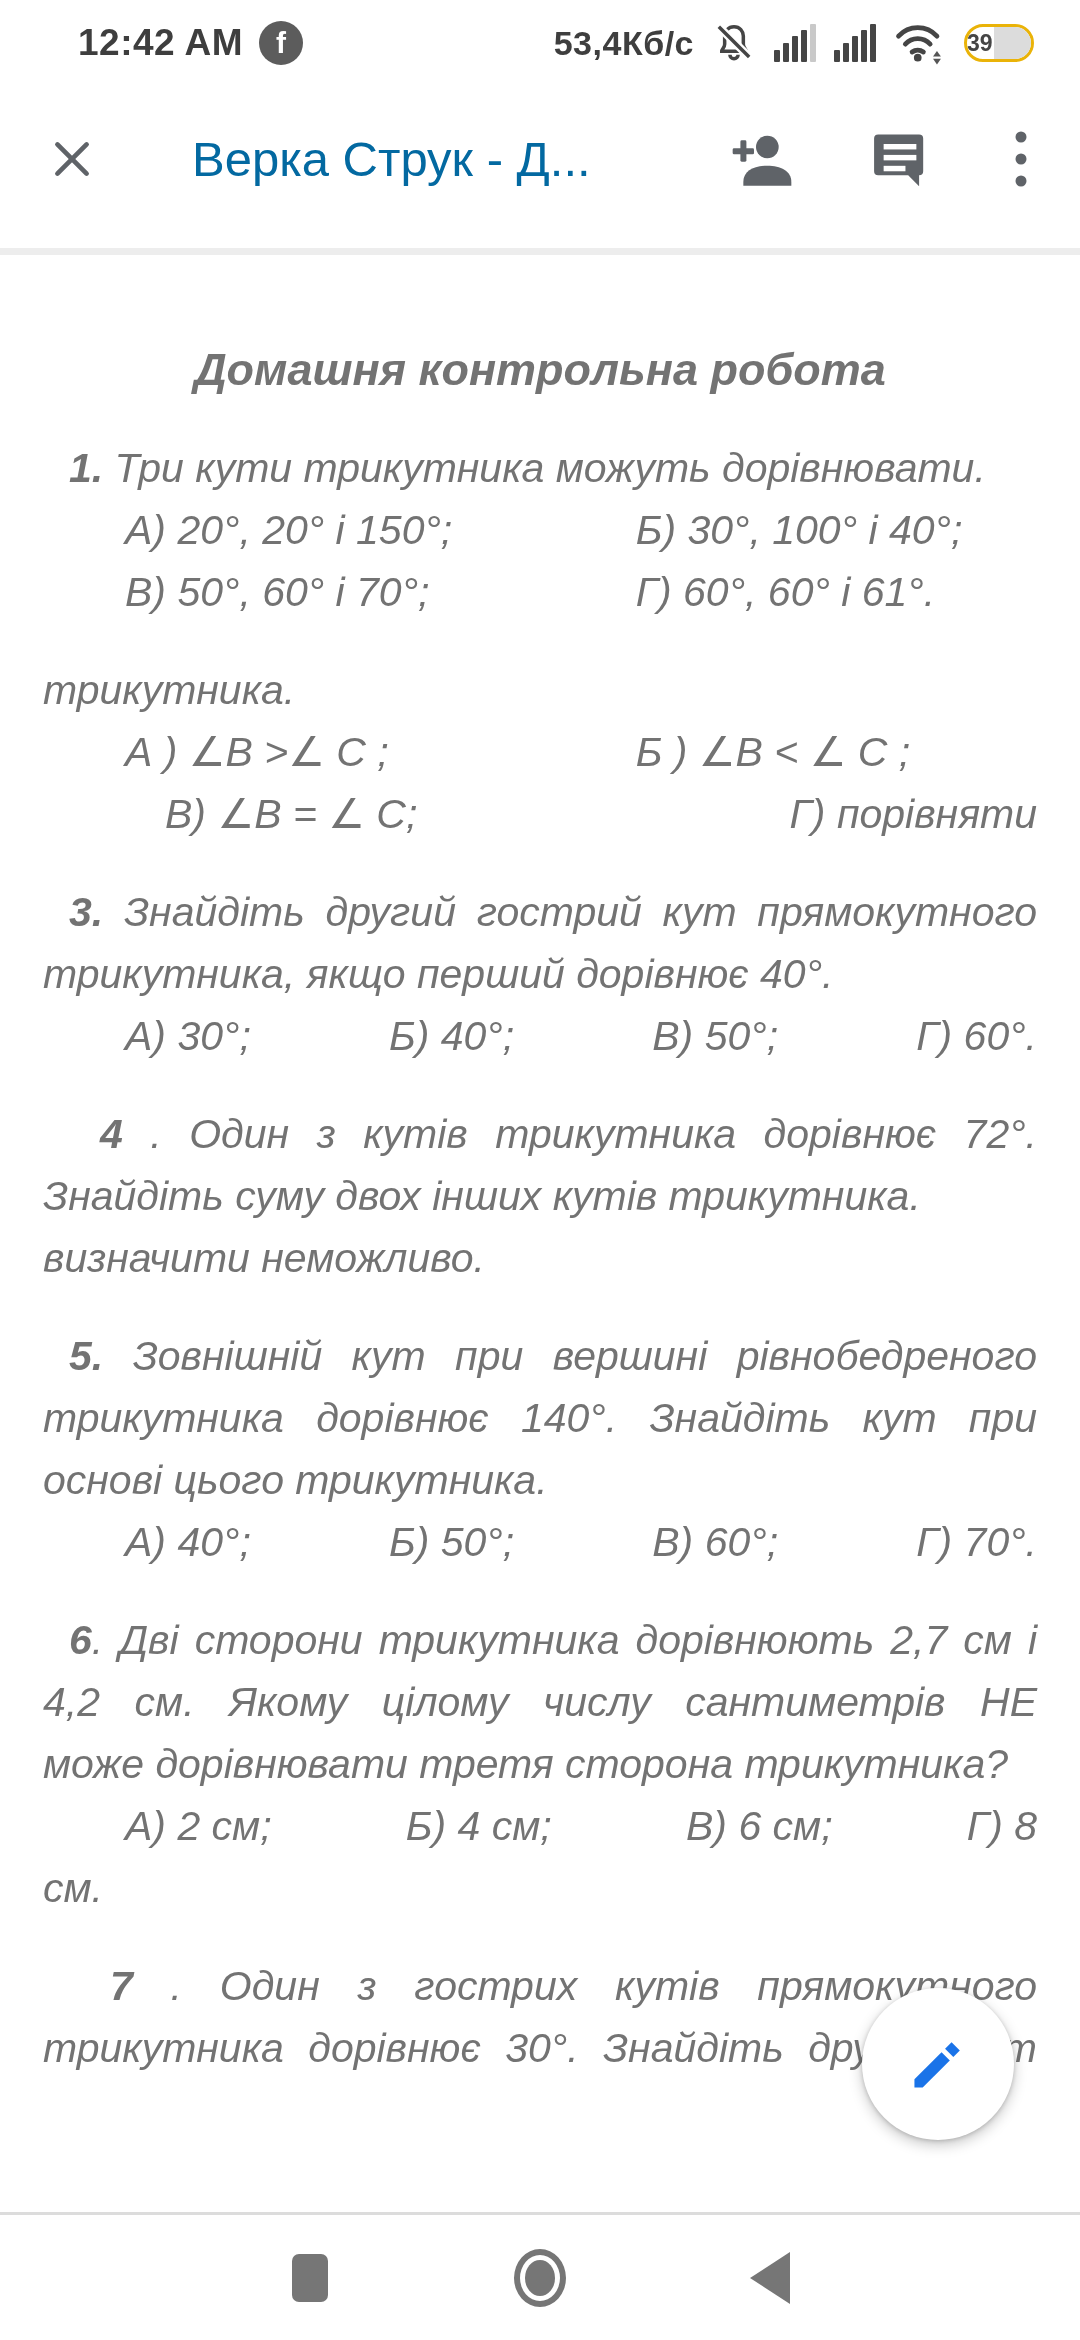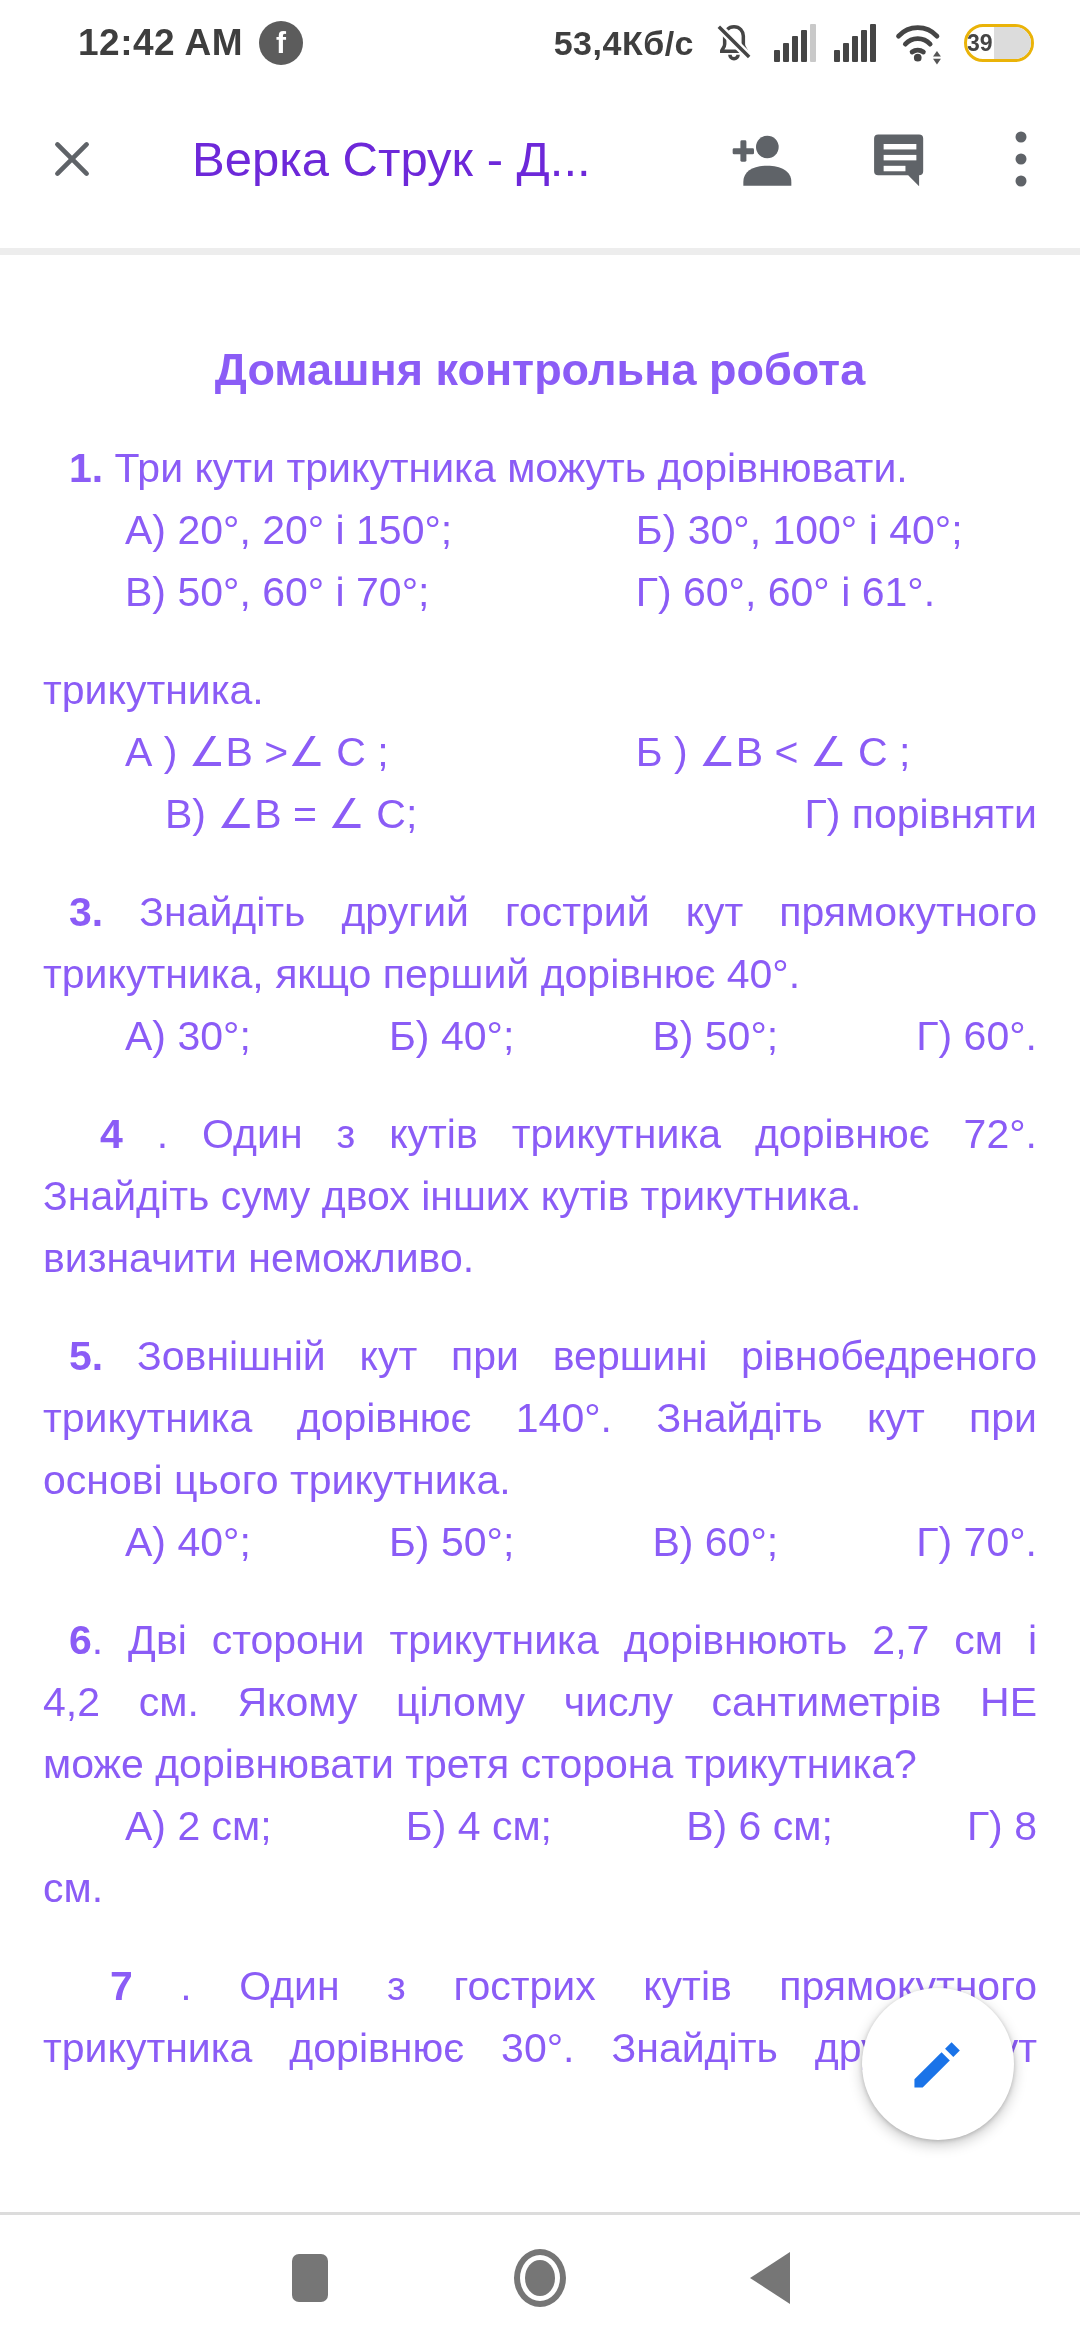--- a/index.html
+++ b/index.html
@@ -28,28 +28,28 @@
   .battery .fillr{position:absolute;right:0;top:0;height:100%;width:58%;background:#dcdcdc;}
   .battery span{position:relative;font-size:23px;font-weight:700;color:#454545;z-index:1;}
   
   .app-bar{
     position:absolute;top:70px;left:0;width:1080px;height:178px;background:#fff;
     display:flex;align-items:center;padding:0 44px;box-sizing:border-box;
   }
   .app-bar-divider{position:absolute;top:248px;left:0;width:1080px;height:7px;background:#ededed;
     box-shadow:0 2px 3px rgba(0,0,0,.08);}
   .close-btn{width:56px;height:56px;display:flex;align-items:center;justify-content:center;}
-  .doc-name{margin-left:92px;font-size:49px;color:#6d28d9;white-space:nowrap;overflow:hidden;
+  .doc-name{margin-left:92px;font-size:49px;color:#0369a1;white-space:nowrap;overflow:hidden;
     max-width:440px;text-overflow:clip;}
   .ab-actions{margin-left:auto;display:flex;align-items:center;gap:74px;}
   .icon-btn{display:flex;align-items:center;justify-content:center;width:64px;height:64px;}
   
   .doc{
     position:absolute;top:255px;left:0;width:1080px;height:1957px;background:#fff;
-    padding:0 43px;box-sizing:border-box;overflow:hidden;color:#8b5cf6;
+    padding:0 43px;box-sizing:border-box;overflow:hidden;color:#737373;font-style:italic;
   }
   .doc-title{margin-top:84px;text-align:center;font-weight:700;font-size:45px;line-height:62px;}
   .question{margin-top:36px;}
   .question:first-of-type{margin-top:36px;}
   .line{font-size:41px;line-height:62px;white-space:normal;}
   .just{text-align:justify;text-align-last:justify;}
   .ind-sm{text-indent:26px;}
   .ind-md{text-indent:57px;}
   .ind-lg{text-indent:67px;}
   .opts2{display:grid;grid-template-columns:56% 44%;padding-left:82px;}

